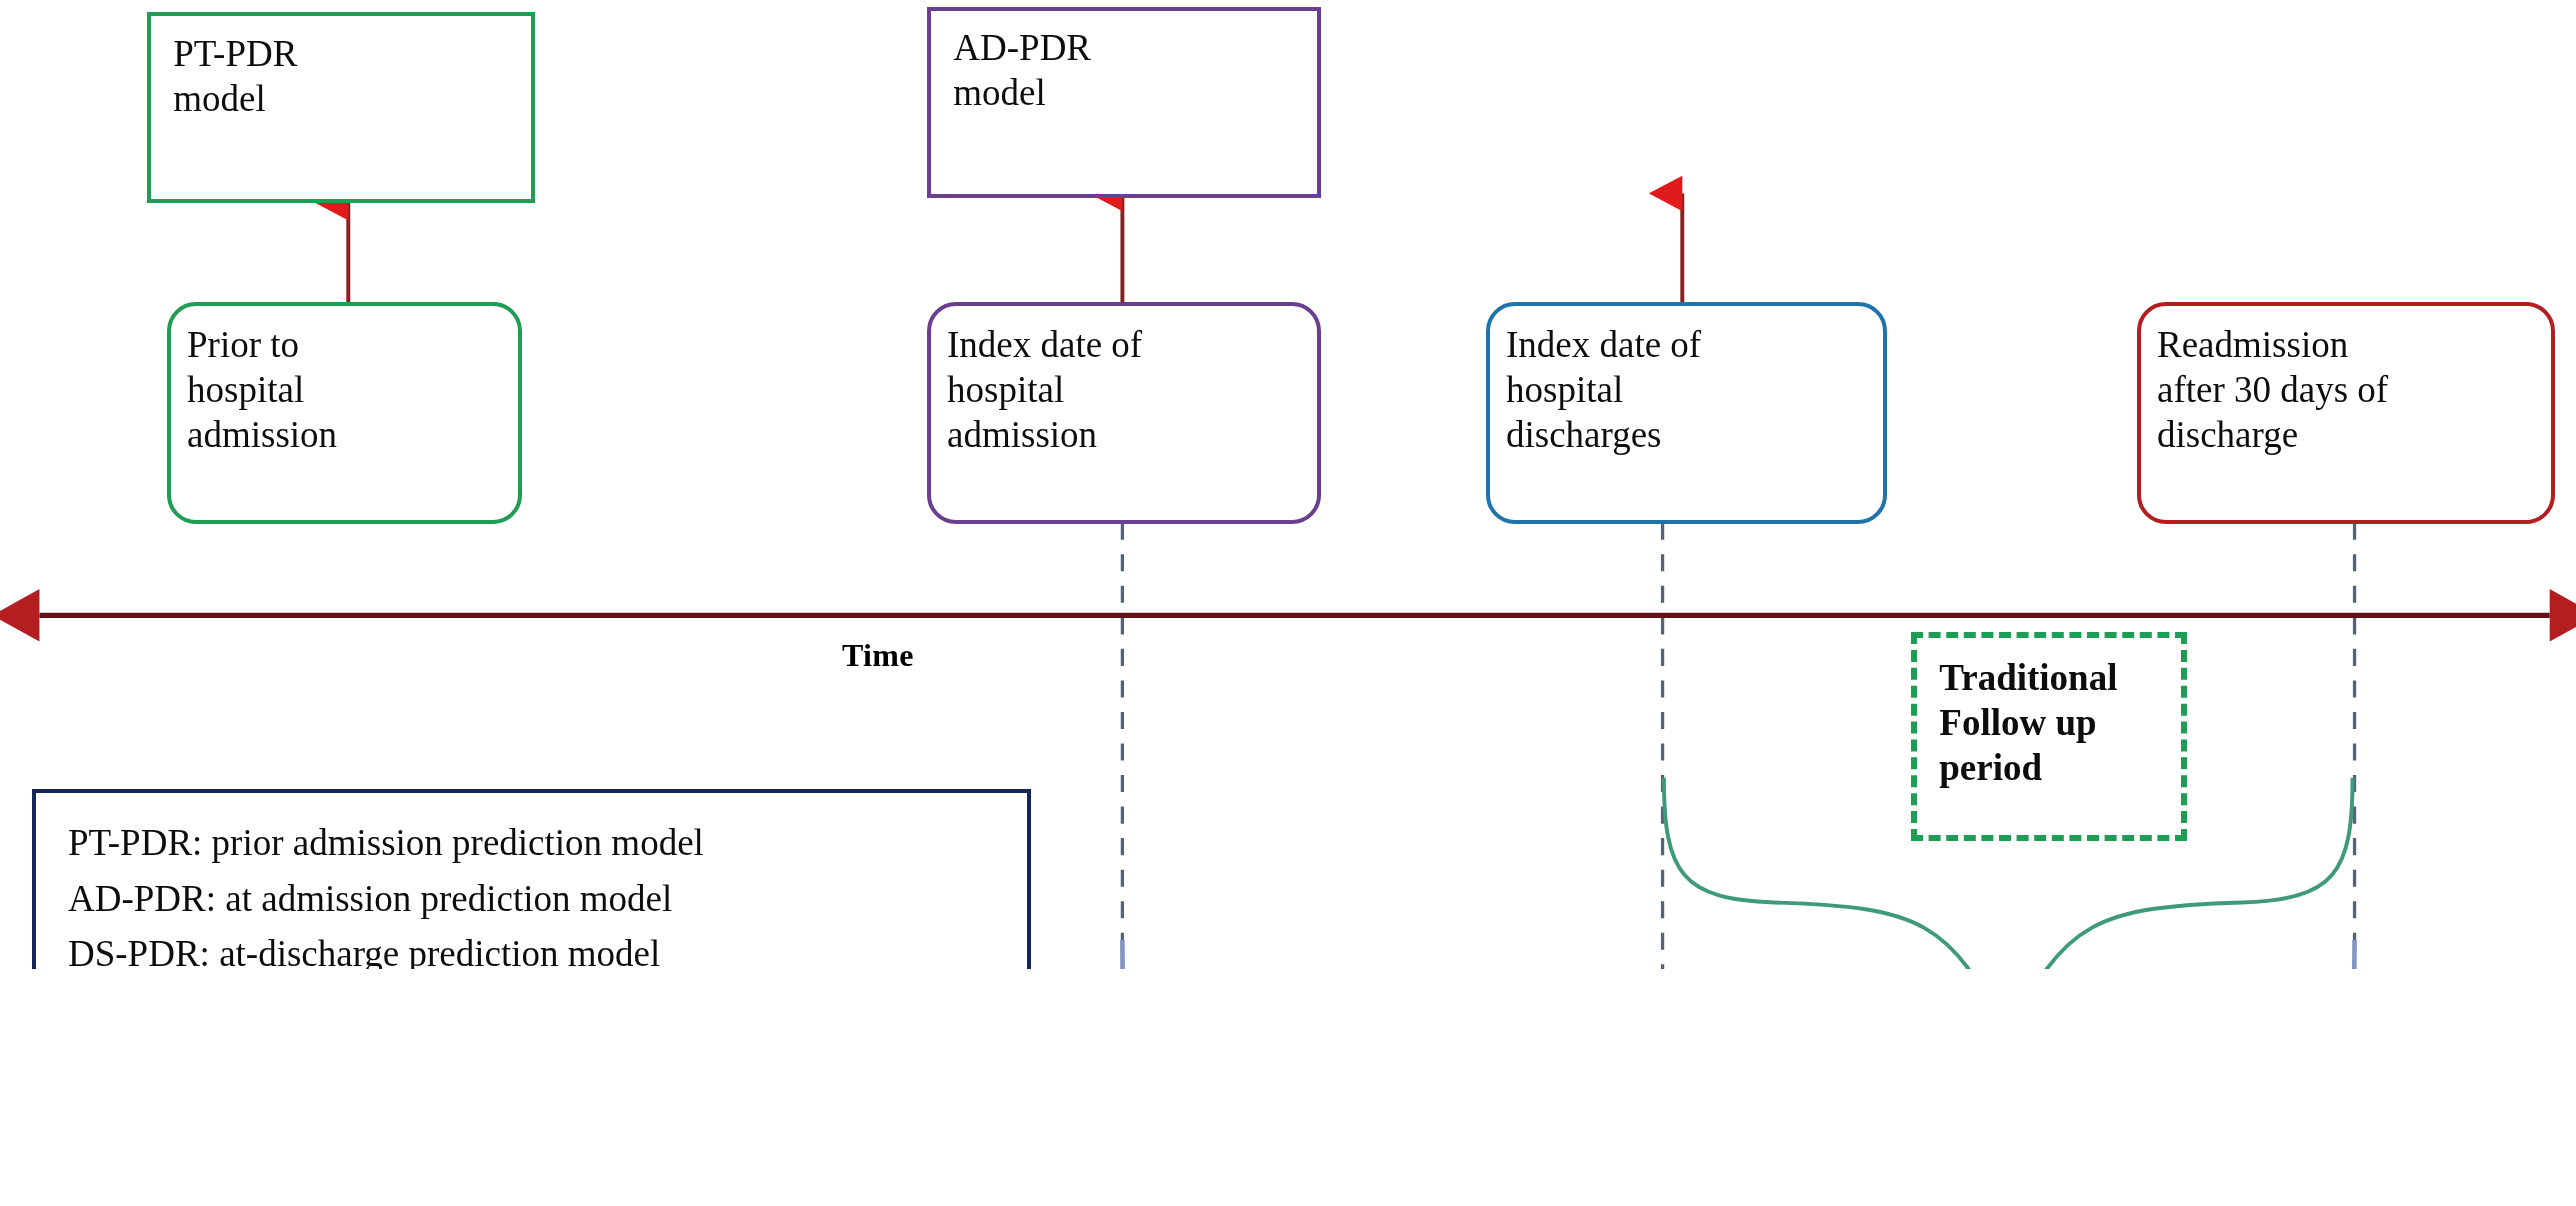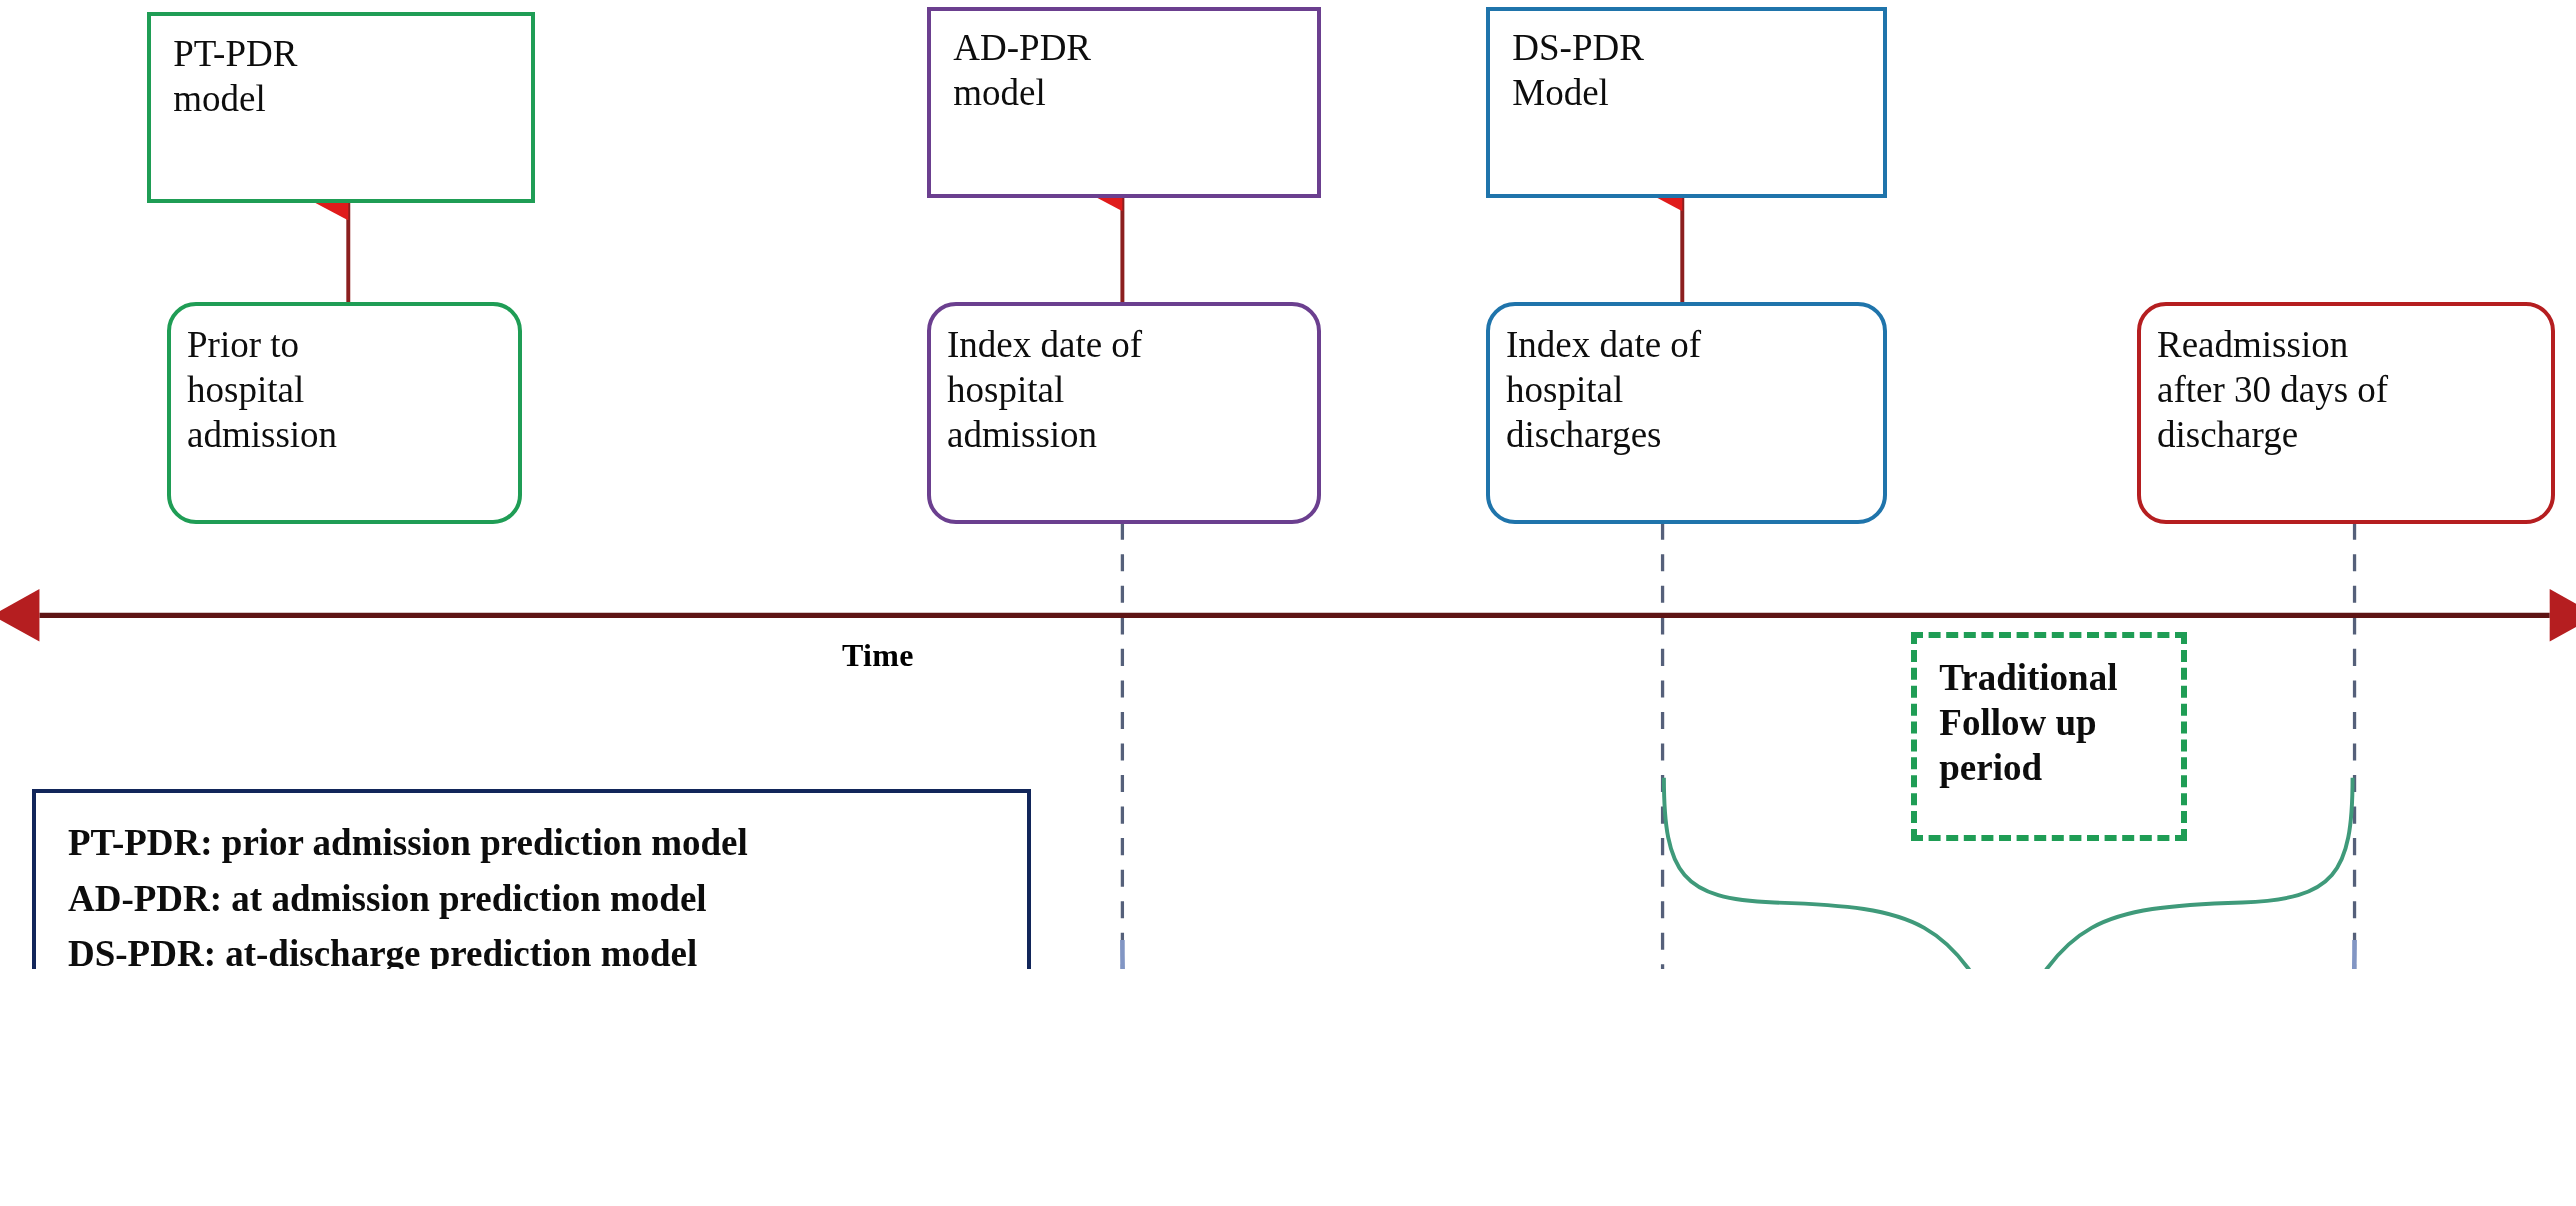--- a/index.html
+++ b/index.html
@@ -39,21 +39,20 @@
   .period-box {
     border-width: 6px;
     padding: 17px 16px 0 22.3px;
   }
   .legend-box {
     border-width: 4.6px;
     border-color: #12265a;
     padding: 22.3px 17px 0 32px;
     font-size: 37px;
     line-height: 1.50;
-    font-weight: bold;
   }
   .time-label {
     position: absolute;
     font-weight: bold;
     font-size: 32px;
     color: #000000;
     letter-spacing: 0.3px;
   }
   svg.overlay {
     position: absolute;
@@ -124,22 +123,20 @@
                C 3576 1612, 3583 1570, 3583 1430" fill="none" stroke="#8296c4" stroke-width="7"></path>
     </g>
   </svg>
 
   <div class="box solid model-box" style="left:147px; top:12px; width:388px; height:191px; border-color:#1f9d55;">PT-PDR
 model</div>
 
   <div class="box solid model-box" style="left:927px; top:6.6px; width:394px; height:191px; border-color:#6b3f8f;">AD-PDR
 model</div>
 
-  <div class="box solid model-box" style="left:1486px; top:6.6px; width:401px; height:191px; border-color:#1f74ab;">DS-PDR
-Model</div>
 
   <div class="box solid event-box" style="left:167px; top:302px; width:355px; height:222px; border-color:#1f9d55;">Prior to
 hospital
 admission</div>
 
   <div class="box solid event-box" style="left:927px; top:302px; width:394px; height:222px; border-color:#6b3f8f;">Index date of
 hospital
 admission</div>
 
   <div class="box solid event-box" style="left:1486px; top:302px; width:401px; height:222px; border-color:#1f74ab;">Index date of

